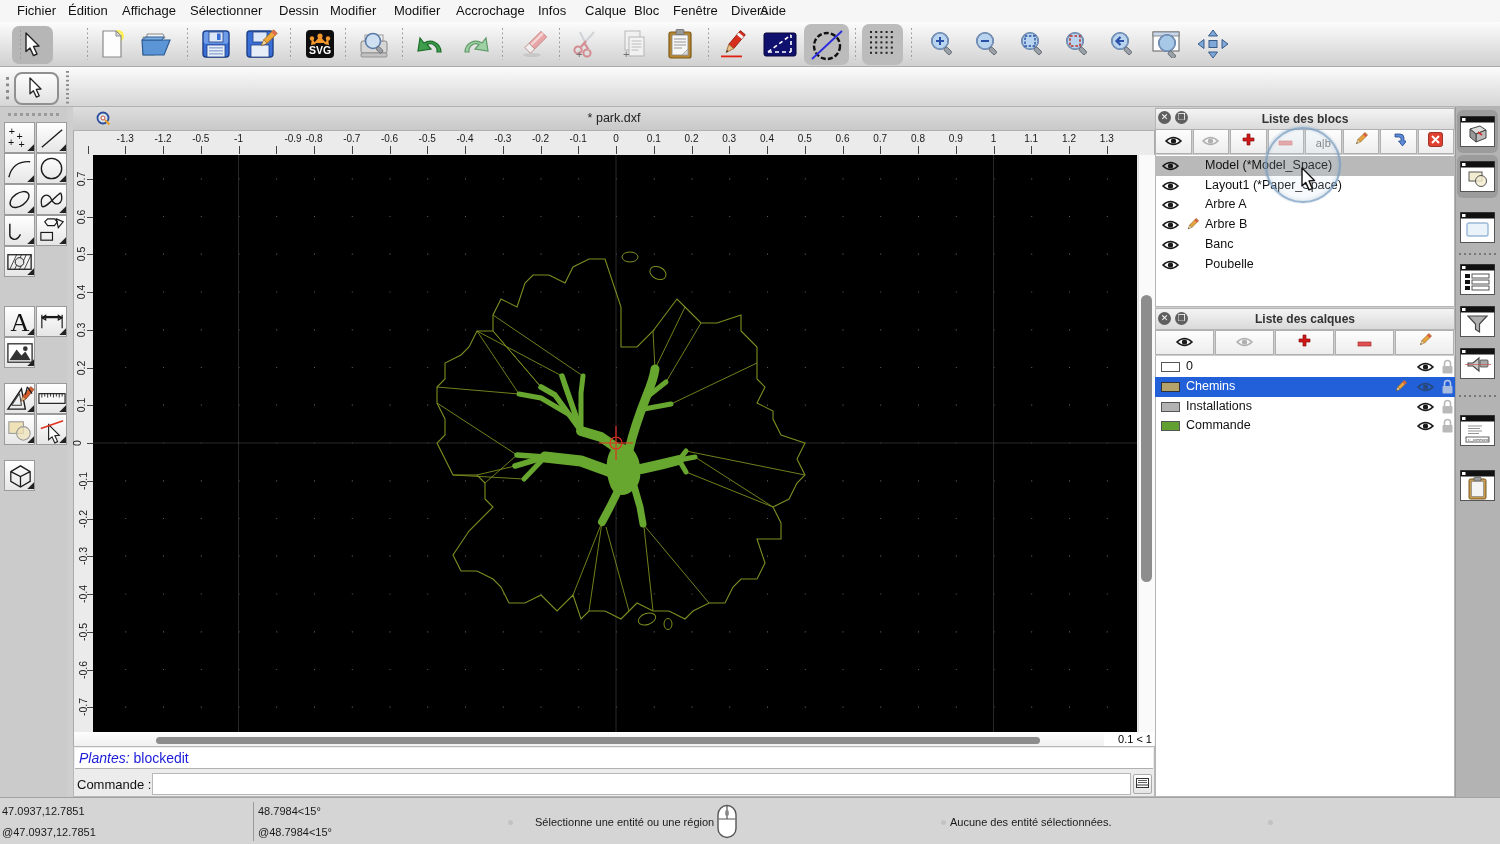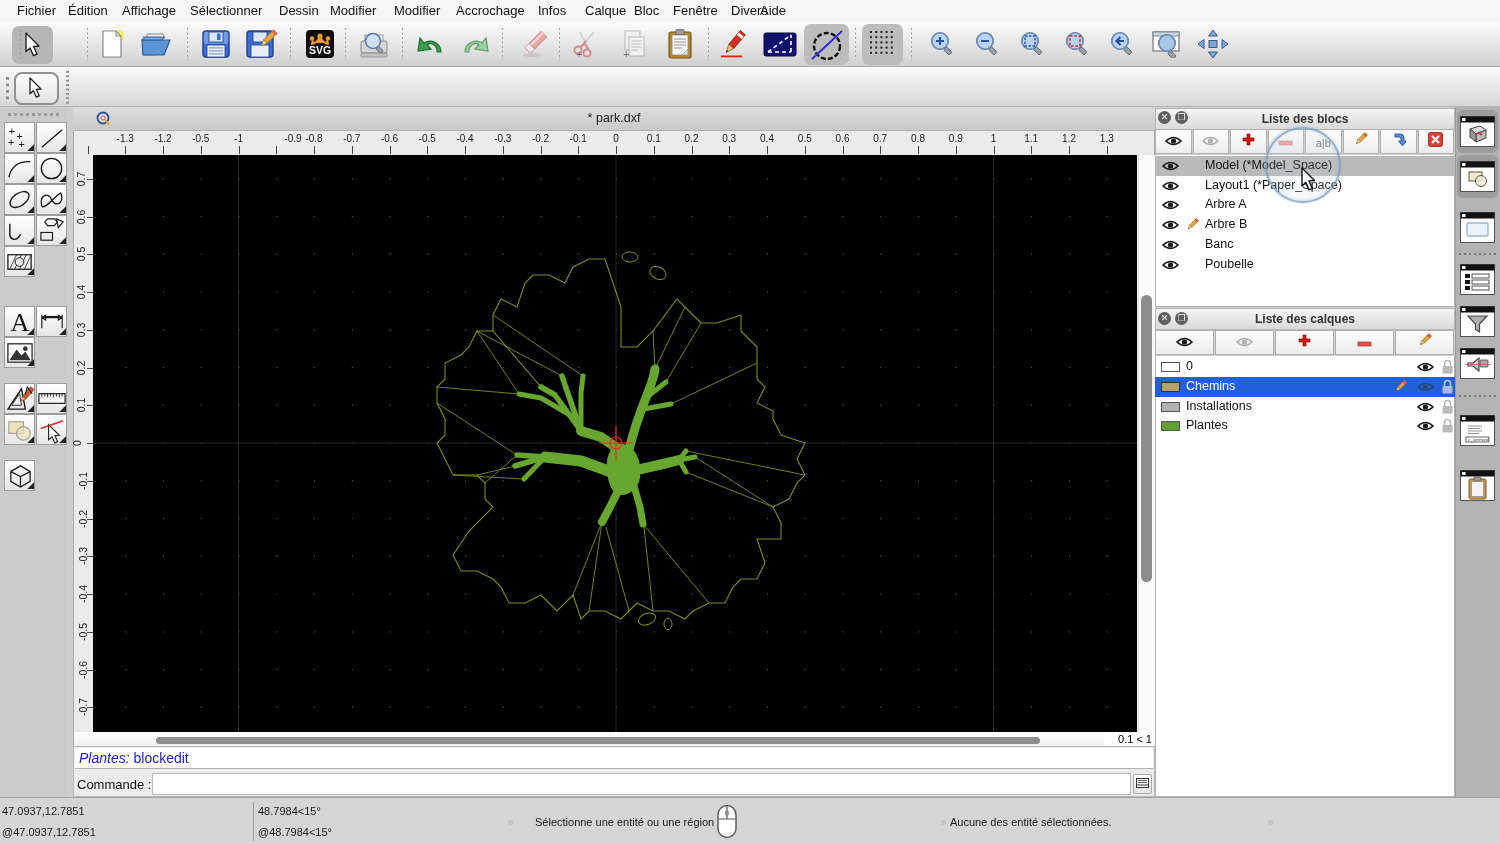--- a/index.html
+++ b/index.html
@@ -777,21 +777,21 @@
         <path d="M1 6 Q8.5 -1 16 6 Q8.5 13 1 6 Z" fill="none" stroke="#1a1a1a" stroke-width="1.6"></path>
         <circle cx="8.5" cy="6" r="2.6" fill="#1a1a1a"></circle>
       </svg></span>
 <span style="position:absolute;left:286px;top:2px"><svg width="13" height="16" viewBox="0 0 13 16">
         <path d="M3.5 7 V4.5 a3 3 0 0 1 6 0 V7" fill="none" stroke="#b9b9b9" stroke-width="1.6"></path>
         <rect x="1.5" y="7" width="10" height="7.5" rx="1" fill="#b9b9b9"></rect>
       </svg></span>
   </div>
 <div class="crow" style="top:416.40000000000003px">
     <span style="position:absolute;left:6px;top:5px;width:19px;height:10px;background:#62a032;border:1px solid #555"></span>
-    <span style="position:absolute;left:31px;top:2px">Plantes</span>
+    <span style="position:absolute;left:31px;top:2px">Commande</span>
 <span style="position:absolute;left:262px;top:4px"><svg width="17" height="12" viewBox="0 0 17 12">
         <path d="M1 6 Q8.5 -1 16 6 Q8.5 13 1 6 Z" fill="none" stroke="#1a1a1a" stroke-width="1.6"></path>
         <circle cx="8.5" cy="6" r="2.6" fill="#1a1a1a"></circle>
       </svg></span>
 <span style="position:absolute;left:286px;top:2px"><svg width="13" height="16" viewBox="0 0 13 16">
         <path d="M3.5 7 V4.5 a3 3 0 0 1 6 0 V7" fill="none" stroke="#b9b9b9" stroke-width="1.6"></path>
         <rect x="1.5" y="7" width="10" height="7.5" rx="1" fill="#b9b9b9"></rect>
       </svg></span>
   </div>
 <div style="position:absolute;left:1263px;top:125px;width:79px;height:79px;border-radius:50%;background:radial-gradient(circle, rgba(198,220,238,0.14) 0 58%, rgba(148,180,208,0.30) 66%, rgba(158,188,214,0.18) 72%, rgba(138,172,202,0.45) 78%, rgba(152,183,210,0.30) 84%, rgba(118,155,190,0.55) 90%, rgba(112,150,185,0.30) 96%, rgba(112,150,185,0) 100%);z-index:60"></div>

